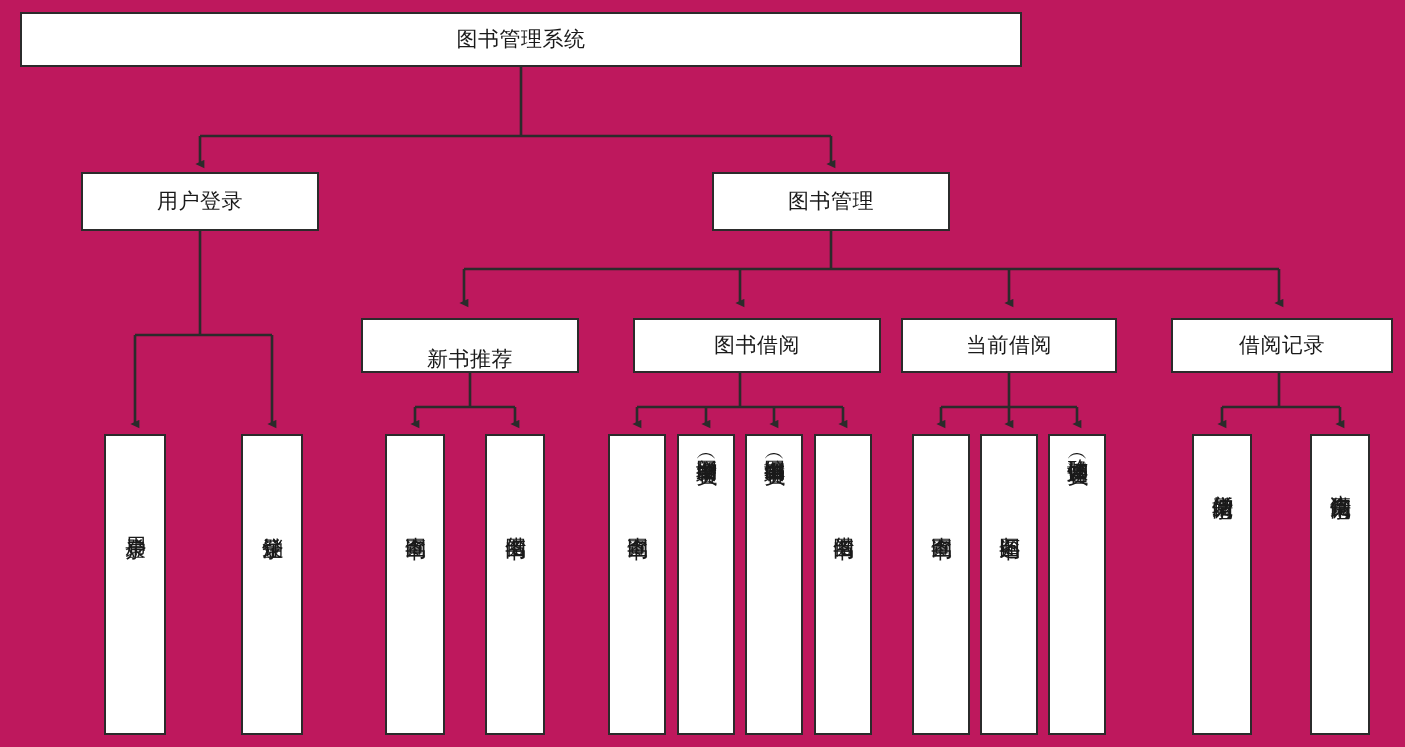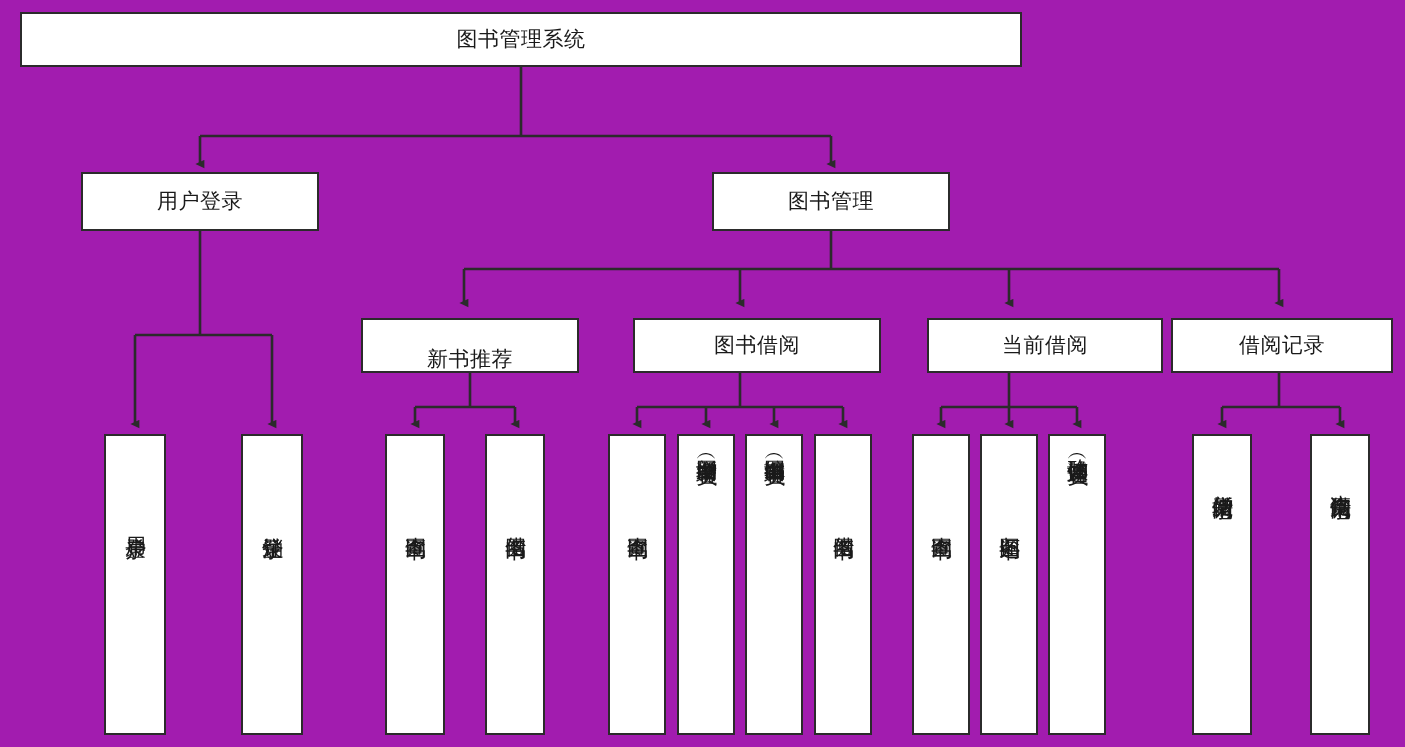--- a/index.html
+++ b/index.html
@@ -7,21 +7,21 @@
     padding: 0;
     background: #ffffff;
   }
   body {
     font-family: "DejaVu Sans", "Liberation Sans", sans-serif;
   }
   #stage {
     position: relative;
     width: 1405px;
     height: 747px;
-    background: #a21caf;
+    background: #be185d;
     overflow: hidden;
   }
   #diagram-svg {
     position: absolute;
     left: 0;
     top: 0;
     width: 1405px;
     height: 747px;
   }
   .node-box {
@@ -137,21 +137,21 @@
   </div>
 
   <div class="node-box" style="left:361px; top:318px; width:218px; height:55px;align-items:flex-end;">
     <span class="node-label-h">新书推荐</span>
   </div>
 
   <div class="node-box" style="left:633px; top:318px; width:248px; height:55px;">
     <span class="node-label-h">图书借阅</span>
   </div>
 
-  <div class="node-box" style="left:927px; top:318px; width:236px; height:55px;">
+  <div class="node-box" style="left:901px; top:318px; width:216px; height:55px;">
     <span class="node-label-h">当前借阅</span>
   </div>
 
   <div class="node-box" style="left:1171px; top:318px; width:222px; height:55px;">
     <span class="node-label-h">借阅记录</span>
   </div>
 
   <div class="node-box vertical" style="left:104px; top:434px; width:62px; height:301px;">
     <span class="node-label-v" style="margin-top:84px;">用户登录</span>
   </div>

